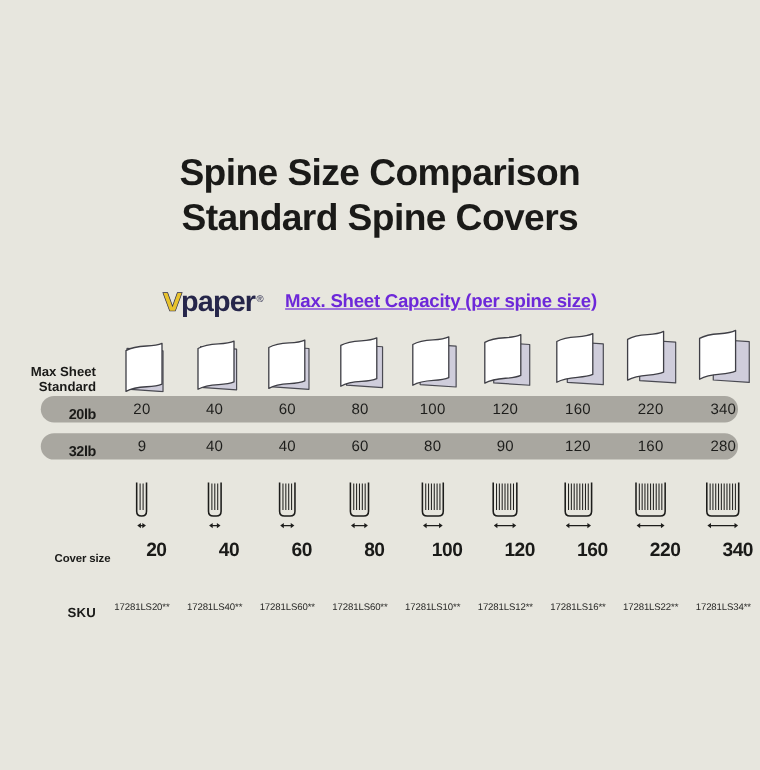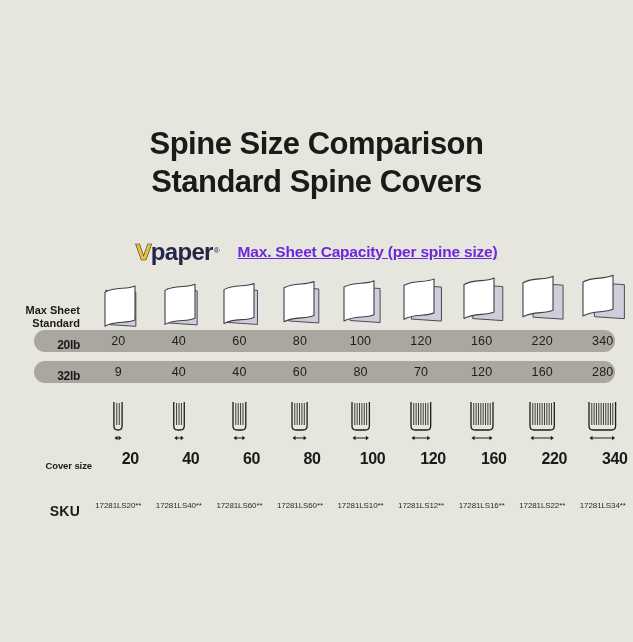--- a/index.html
+++ b/index.html
@@ -184,21 +184,21 @@
     font-size: 16px;
     font-weight: bold;
     color: #1a1a18;
     letter-spacing: -0.4px;
     line-height: 26px;
   }
 
   
   .row-sku { height: 24px; margin-top: 22px; }
   .row-sku .rowlabel {
-    font-size: 14px;
+    font-size: 11px;
     font-weight: bold;
     letter-spacing: 0.2px;
   }
   .row-sku .cell {
     font-size: 8px;
     font-weight: normal;
     color: #2a2a28;
     letter-spacing: -0.1px;
     line-height: 24px;
     white-space: nowrap;
@@ -378,21 +378,21 @@
 
     <div class="row band-row">
       <div class="band-bg"></div>
       <div class="rowlabel">32lb</div>
       <div class="cells" id="cells-32lb">
           <div class="cell">9</div>
           <div class="cell">40</div>
           <div class="cell">40</div>
           <div class="cell">60</div>
           <div class="cell">80</div>
-          <div class="cell">70</div>
+          <div class="cell">90</div>
           <div class="cell">120</div>
           <div class="cell">160</div>
           <div class="cell">280</div>
         </div>
     </div>
 
     <div class="row row-spines">
       <div class="rowlabel"></div>
       <div class="cells" id="spine-cells">
           <div class="cell">

